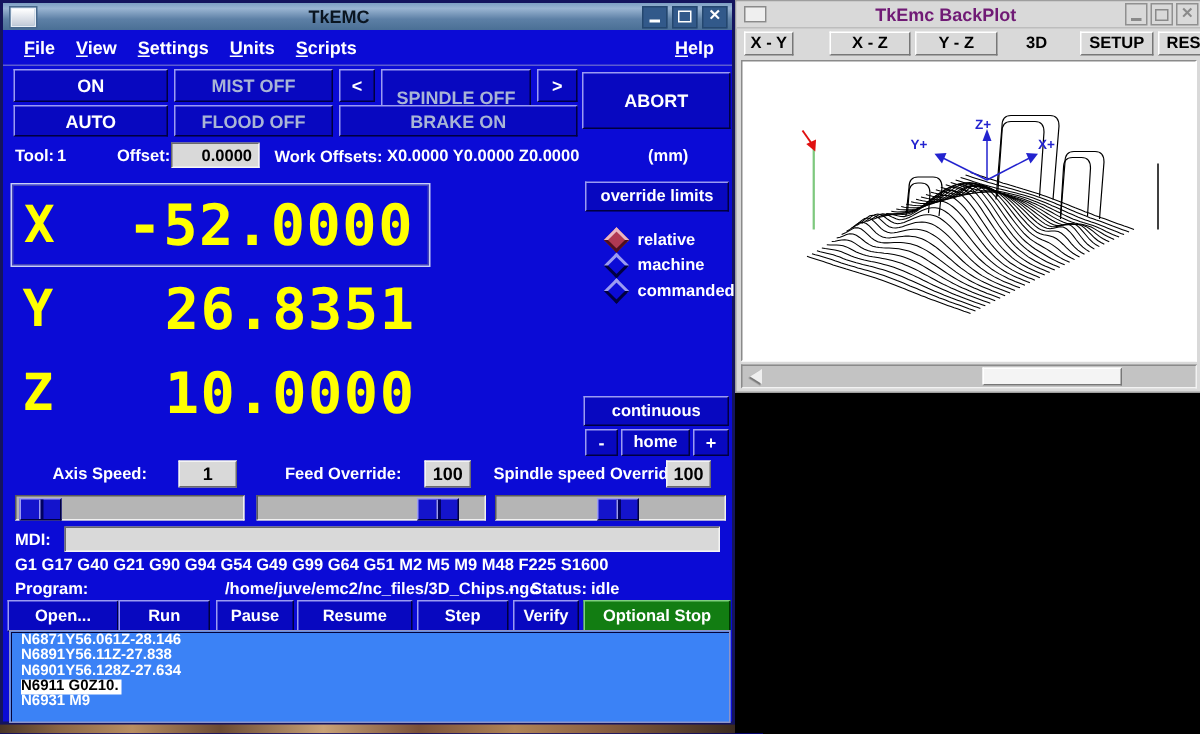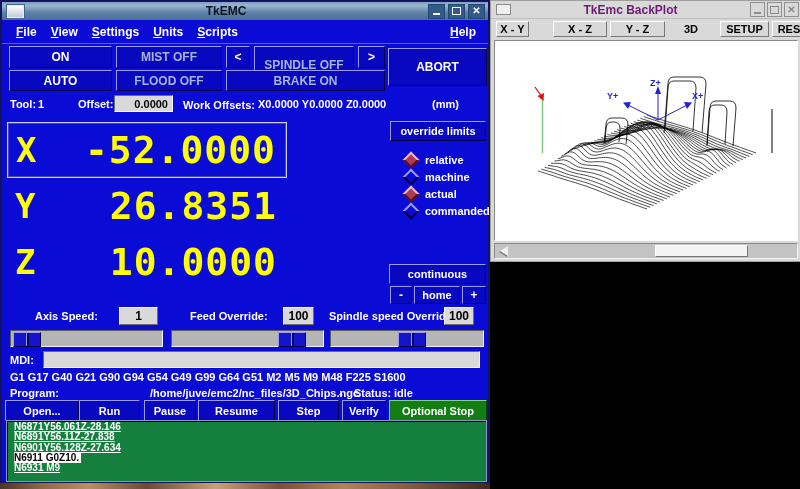--- a/index.html
+++ b/index.html
@@ -41,22 +41,22 @@
   .diamond{width:8px;height:8px;transform:rotate(45deg);margin:0 8px 0 18px;
            border-top:2px solid #9b9bf2;border-left:2px solid #9b9bf2;border-right:2px solid #000040;border-bottom:2px solid #000040;background:#0b0bd6;}
   .diamond.on{background:#b03952;border-top:2px solid #e9b6c2;border-left:2px solid #e9b6c2;border-right:2px solid #4d0f1f;border-bottom:2px solid #4d0f1f;}
   .radio-lab{color:#fff;font-size:11px;font-weight:bold;}
   
   .slider{height:17px;background:#b5b5b5;border-top:1px solid #5a5a5a;border-left:1px solid #5a5a5a;border-right:1px solid #efefef;border-bottom:1px solid #efefef;box-sizing:border-box;}
   .thumb{position:absolute;top:1px;width:26px;height:13px;background:#1414cc;
          border-top:1px solid #9b9bf2;border-left:1px solid #9b9bf2;border-right:1px solid #000040;border-bottom:1px solid #000040;}
   .thumb::after{content:"";position:absolute;left:12px;top:0;width:2px;height:13px;background:#000060;border-left:1px solid #9b9bf2;}
   
-  #listing{left:4px;top:418px;width:481px;height:62px;background:#15803d;border:1px solid #8e94c8;box-shadow:inset 1px 1px 0 #03033a;
-           color:#fff;font-size:10px;font-weight:bold;line-height:10.3px;padding:1px 0 0 7px;box-sizing:border-box;overflow:hidden;white-space:pre;text-decoration:underline;}
+  #listing{left:4px;top:418px;width:481px;height:62px;background:#3b82f6;border:1px solid #8e94c8;box-shadow:inset 1px 1px 0 #03033a;
+           color:#fff;font-size:10px;font-weight:bold;line-height:10.3px;padding:1px 0 0 7px;box-sizing:border-box;overflow:hidden;white-space:pre;}
   #listing .cur{background:#fff;color:#000;display:inline-block;padding:0 2px 0 0;}
   
   #backplot{left:490px;top:0;width:312px;height:262px;background:#d9d9d9;border:1px solid #9e9e9e;box-sizing:border-box;}
   #bp-titlebar{left:0;top:0;width:310px;height:17px;background:#d9d9d9;border-bottom:1px solid #bdbdbd;display:flex;align-items:center;}
   #bp-icon{width:13px;height:9px;margin-left:5px;background:#efefef;border:1px solid #8a8a8a;}
   #bp-titlebar .tk-title{color:#701a75;font-size:12px;}
   .bp-winbtn{width:13px;height:13px;margin-right:2px;border:1px solid #909090;display:flex;align-items:center;justify-content:center;background:#d9d9d9;}
   .bp-winbtn .mini{width:7px;height:2px;background:#8a8a8a;margin-top:6px;}
   .bp-winbtn .maxi{width:7px;height:6px;border:1.5px solid #8a8a8a;}
   .bp-winbtn .clos{color:#8a8a8a;font-size:10px;font-weight:bold;line-height:10px;}
@@ -136,24 +136,20 @@
 
   <div class="bbtn abs" style="left:388px;top:119px;width:96px;height:20px;font-size:11px;">override limits</div>
   <div class="abs" style="left:385px;top:150px;width:105px;" id="radio-list">
       <div class="radio-row">
         <div class="diamond on"></div>
         <span class="radio-lab">relative</span>
       </div>
       <div class="radio-row">
         <div class="diamond"></div>
         <span class="radio-lab">machine</span>
-      </div>
-      <div class="radio-row">
-        <div class="diamond on"></div>
-        <span class="radio-lab">actual</span>
       </div>
       <div class="radio-row">
         <div class="diamond"></div>
         <span class="radio-lab">commanded</span>
       </div>
     </div>
   <div class="bbtn abs" style="left:387px;top:262px;width:97px;height:20px;font-size:11px;">continuous</div>
   <div class="bbtn abs" style="left:388px;top:284px;width:22px;height:18px;">-</div>
   <div class="bbtn abs" style="left:412px;top:284px;width:46px;height:18px;font-size:11px;">home</div>
   <div class="bbtn abs" style="left:460px;top:284px;width:24px;height:18px;">+</div>

